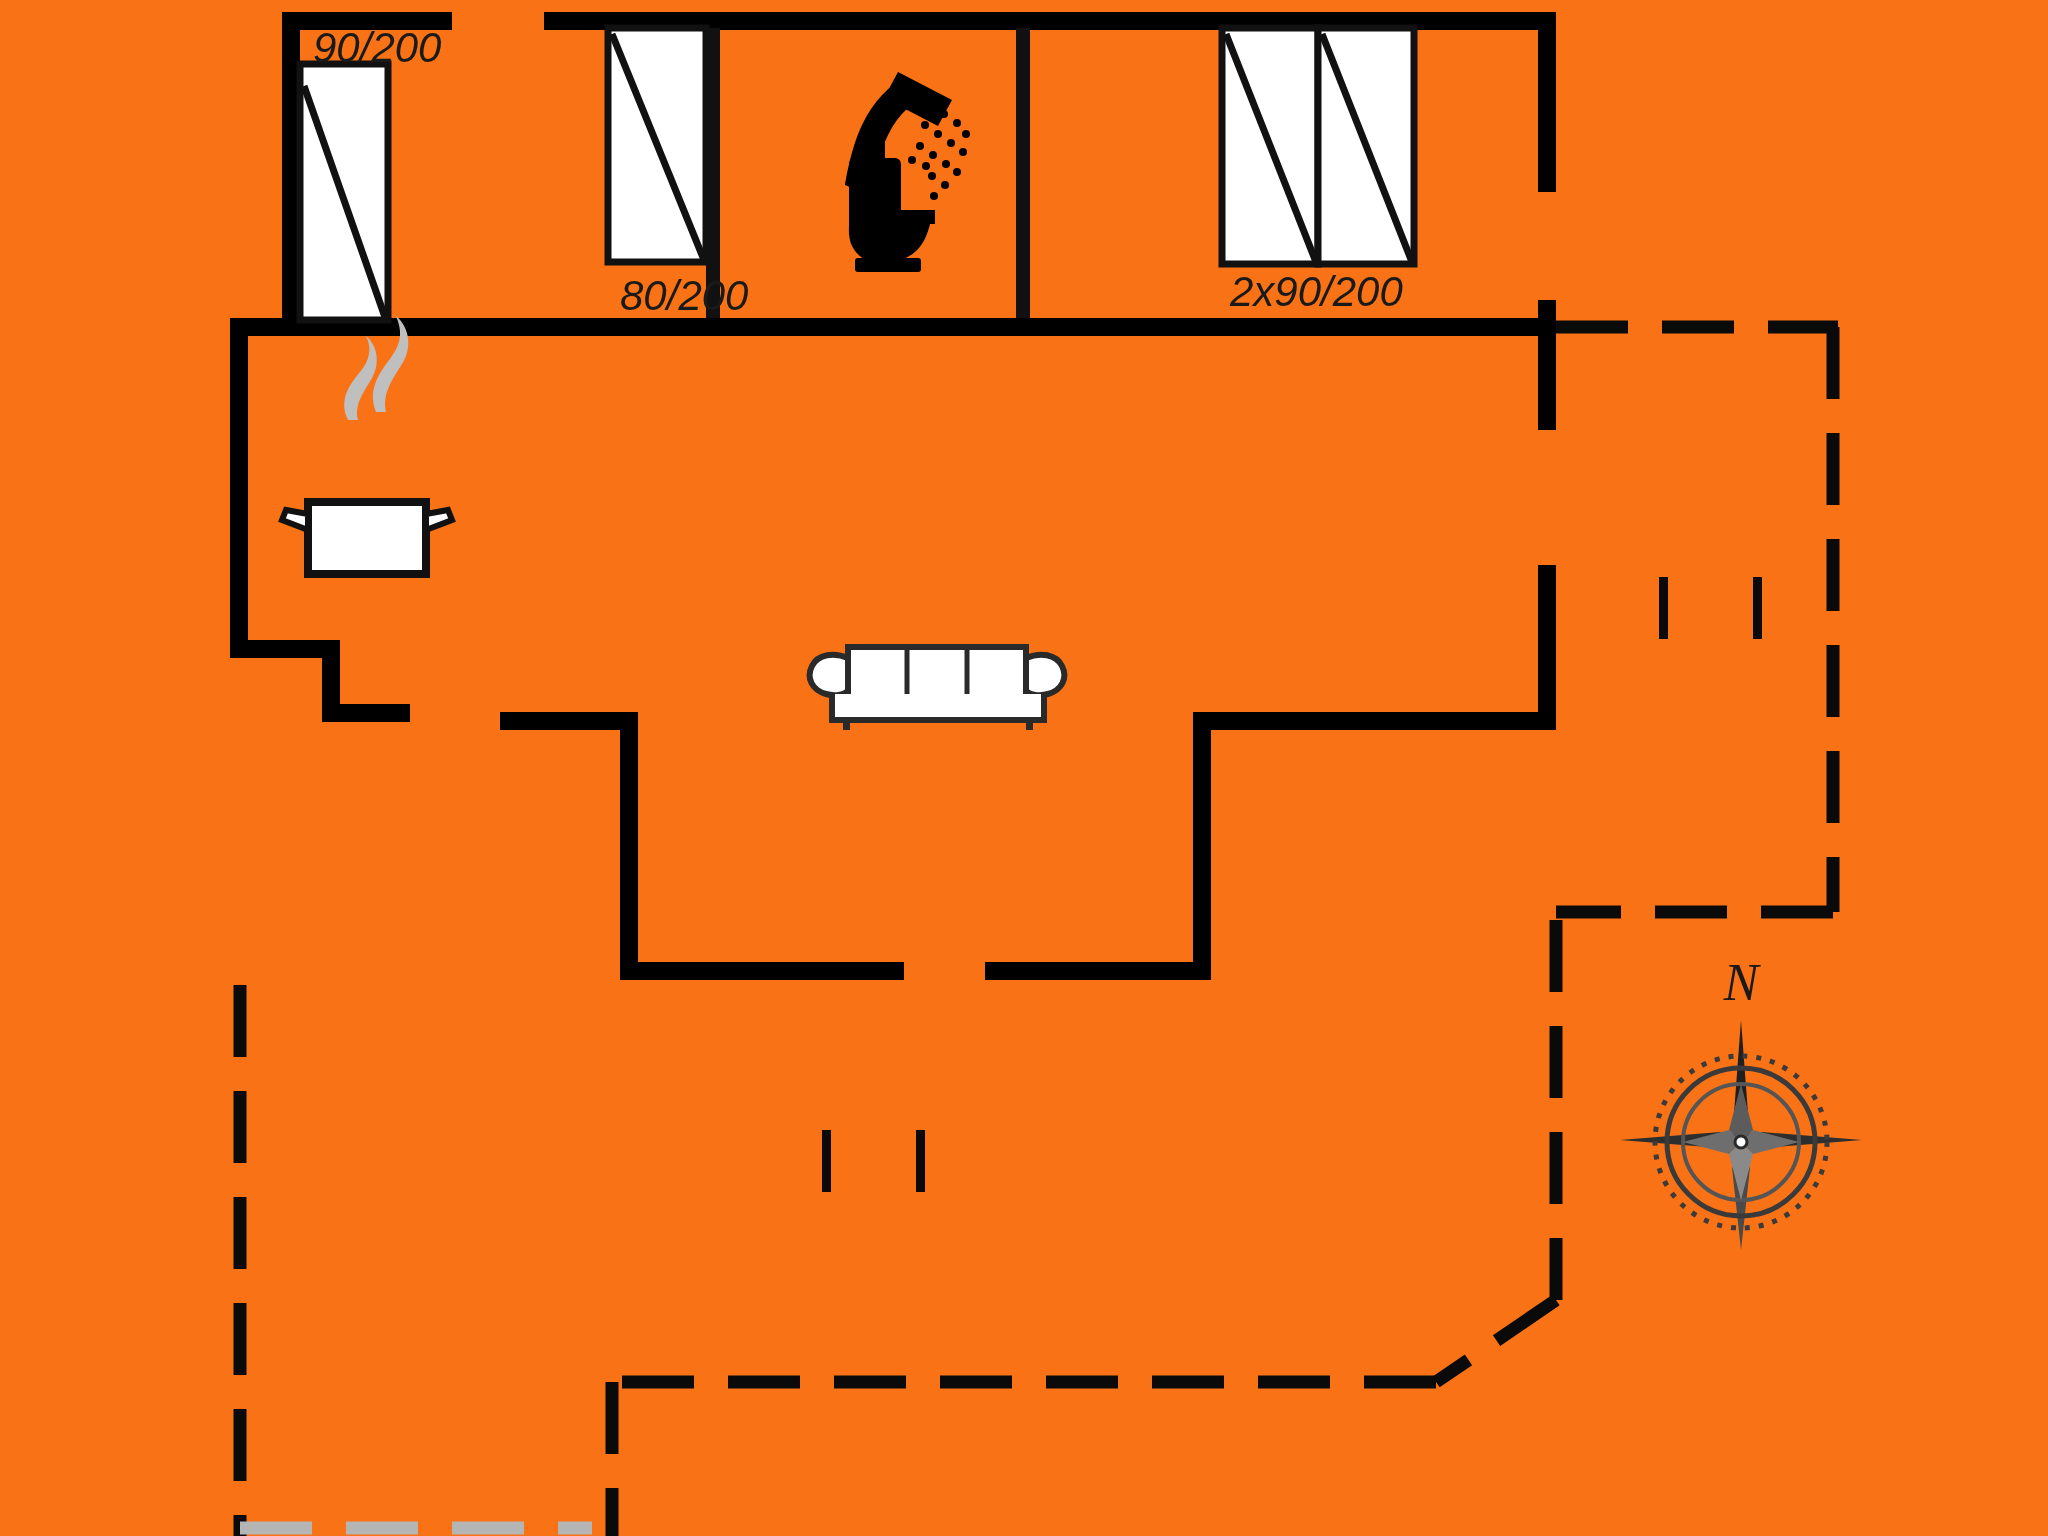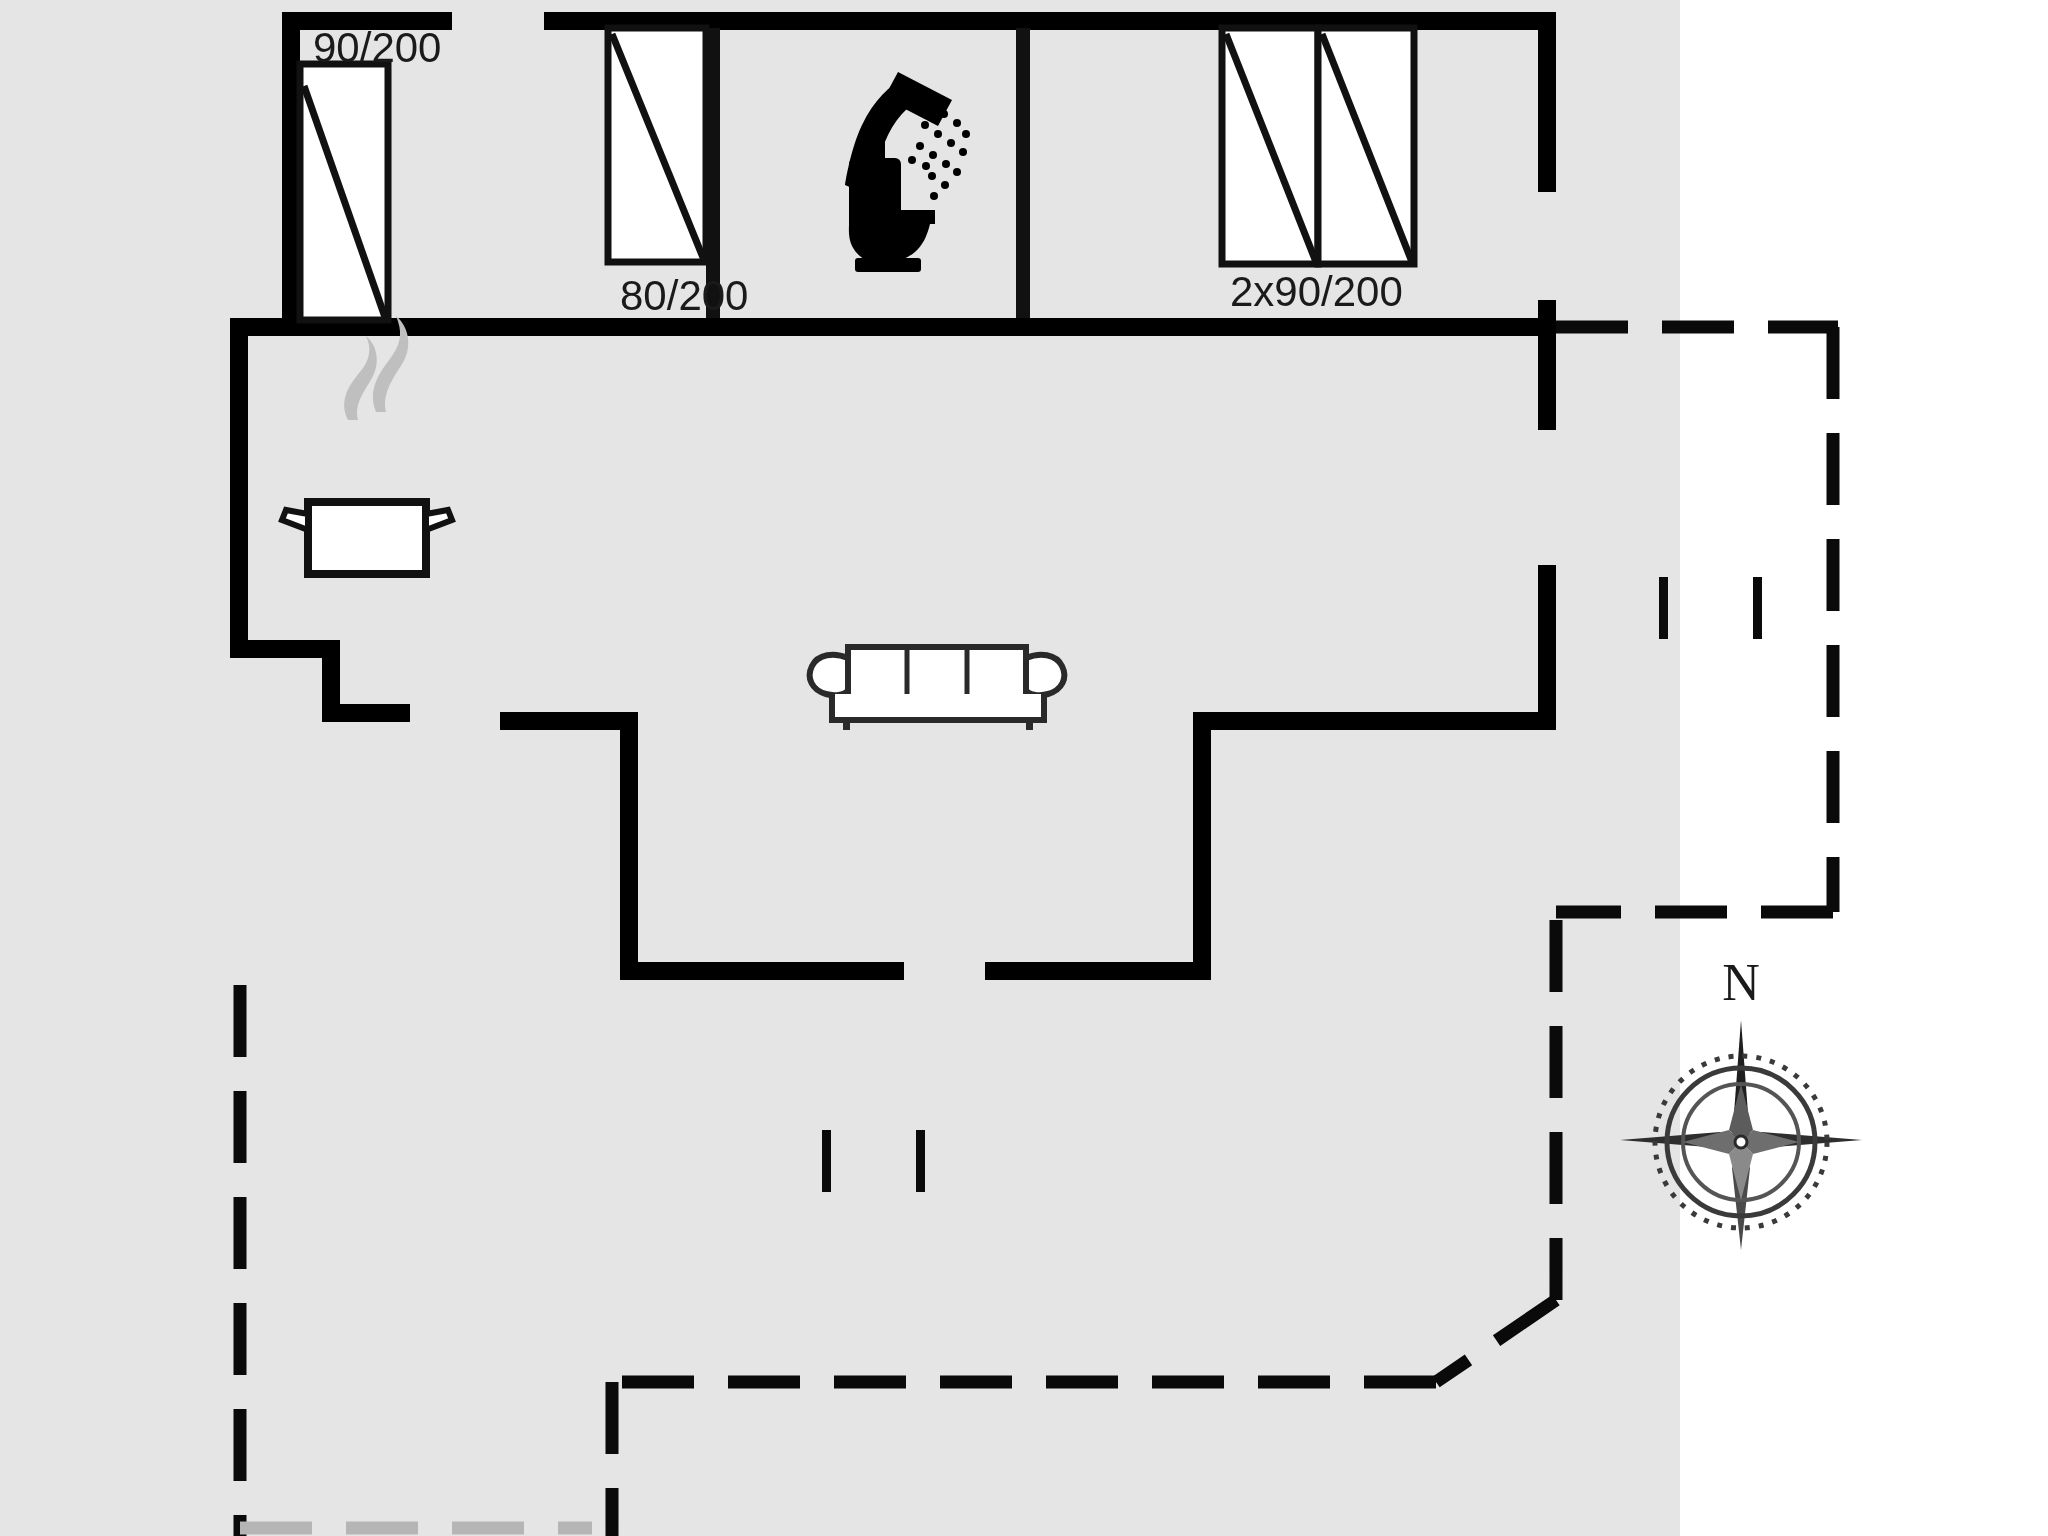--- a/index.html
+++ b/index.html
@@ -8,23 +8,24 @@
     background: #ffffff;
   }
   body {
     width: 2048px;
     height: 1536px;
     font-family: "Liberation Sans", sans-serif;
     overflow: hidden;
   }
   #plan-root {
     position: relative;
-    width: 1680px;
+    width: 2048px;
     height: 1536px;
-    background: #e5e5e5;
+    background: #f97316;
+    font-style: italic;
   }
   #floorplan-svg {
     position: absolute;
     top: 0;
     left: 0;
     width: 2048px;
     height: 1536px;
     display: block;
   }
   .dim-label {

